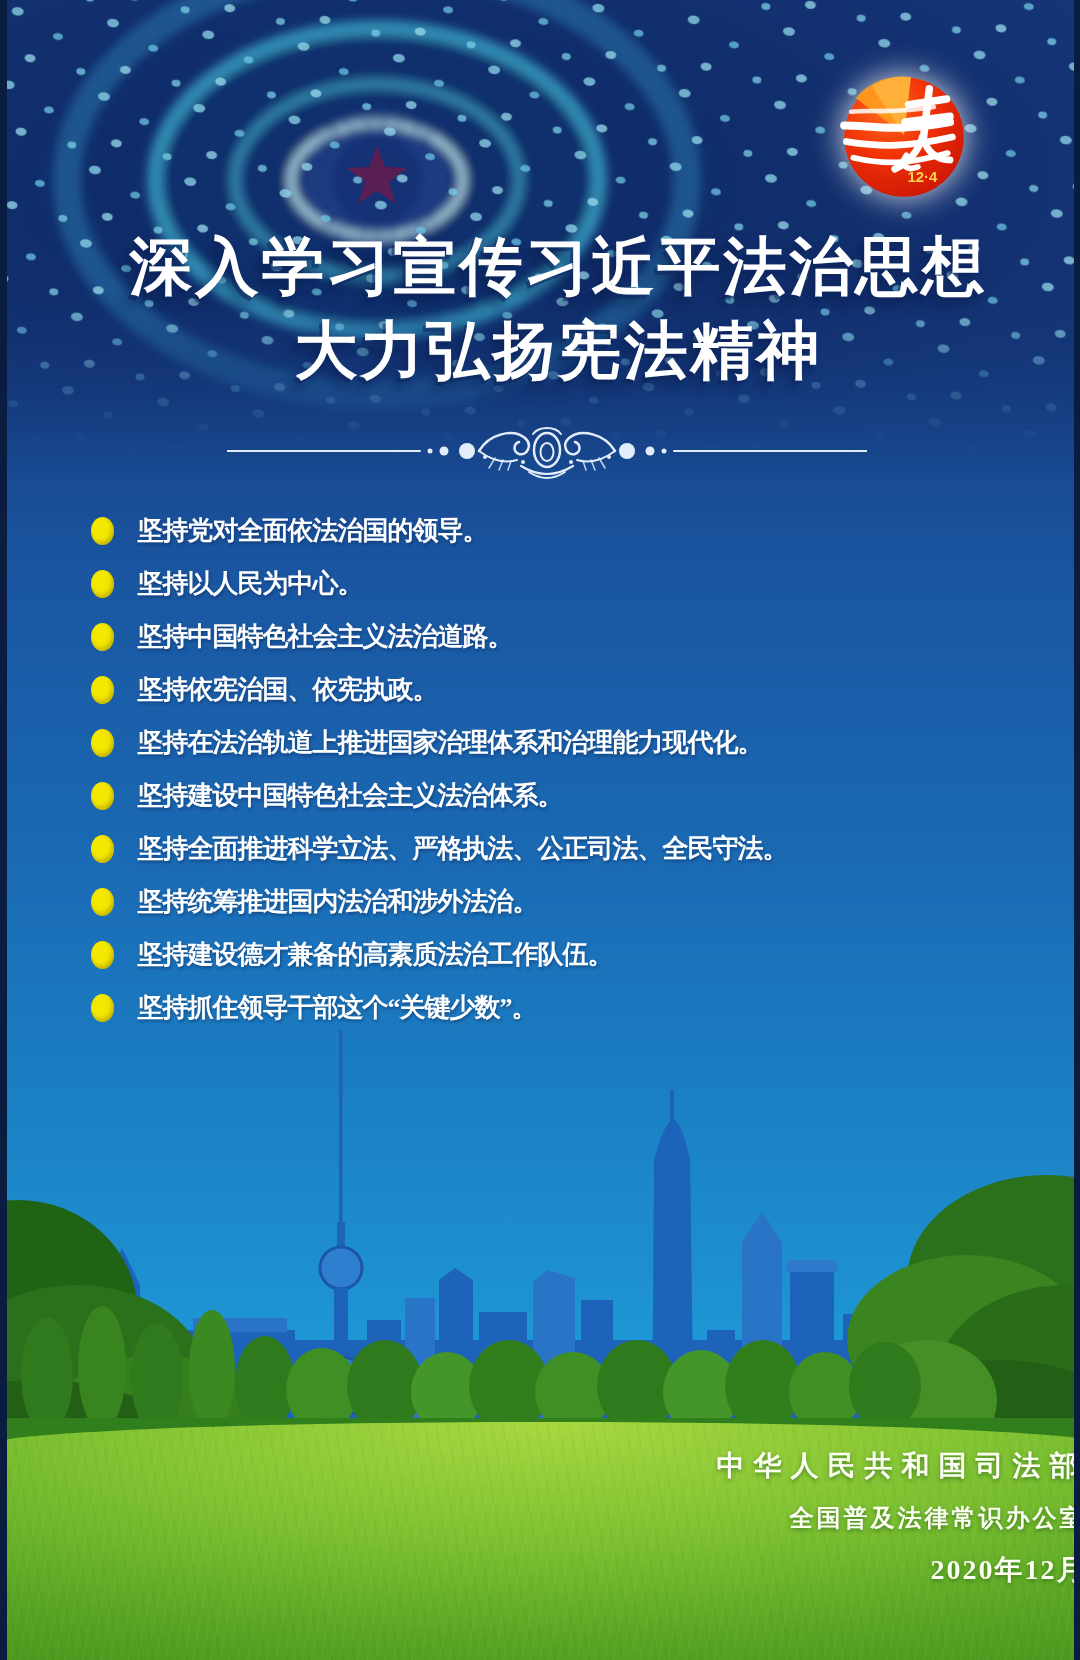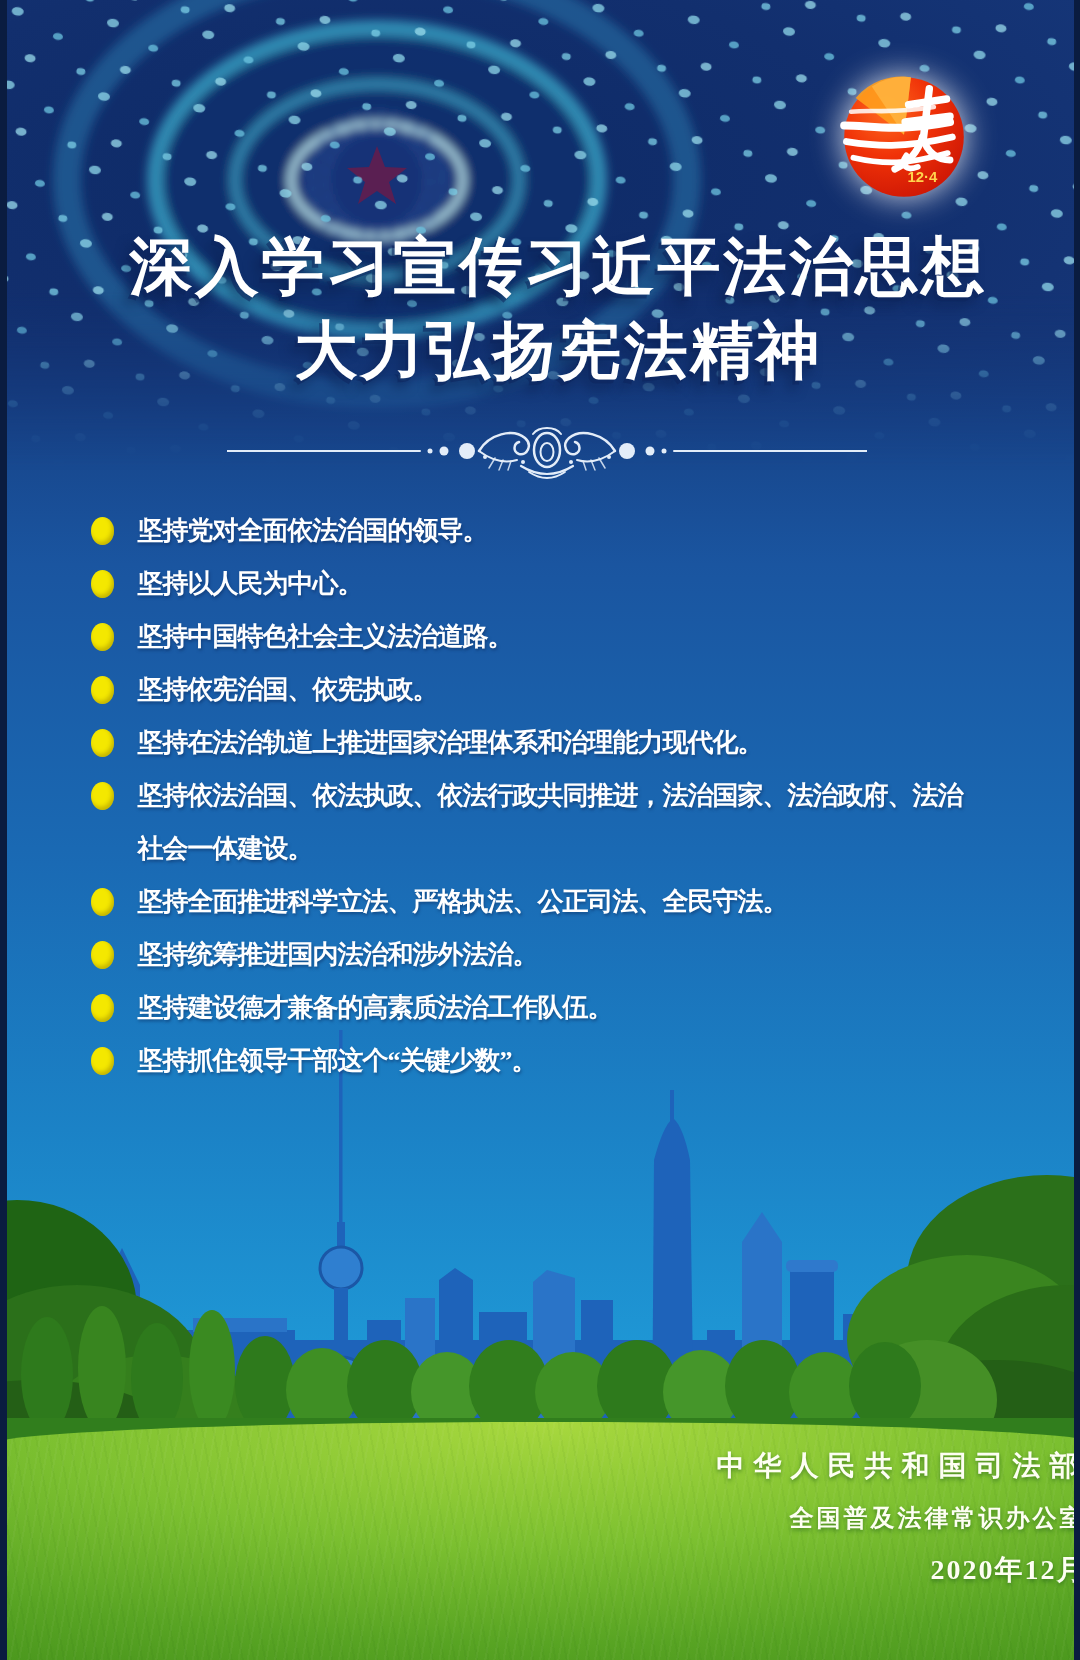--- a/index.html
+++ b/index.html
@@ -264,21 +264,21 @@
     <li>
         <span class="bullet"></span>
         <span class="li-text">坚持依宪治国、依宪执政。</span>
       </li>
     <li>
         <span class="bullet"></span>
         <span class="li-text">坚持在法治轨道上推进国家治理体系和治理能力现代化。</span>
       </li>
     <li>
         <span class="bullet"></span>
-        <span class="li-text">坚持依法治国、依法执政、依法行政共同推进，法治国家、法治政府、法治社会一体建设。</span>
+        <span class="li-text">坚持建设中国特色社会主义法治体系。</span>
       </li>
     <li>
         <span class="bullet"></span>
         <span class="li-text">坚持全面推进科学立法、严格执法、公正司法、全民守法。</span>
       </li>
     <li>
         <span class="bullet"></span>
         <span class="li-text">坚持统筹推进国内法治和涉外法治。</span>
       </li>
     <li>

